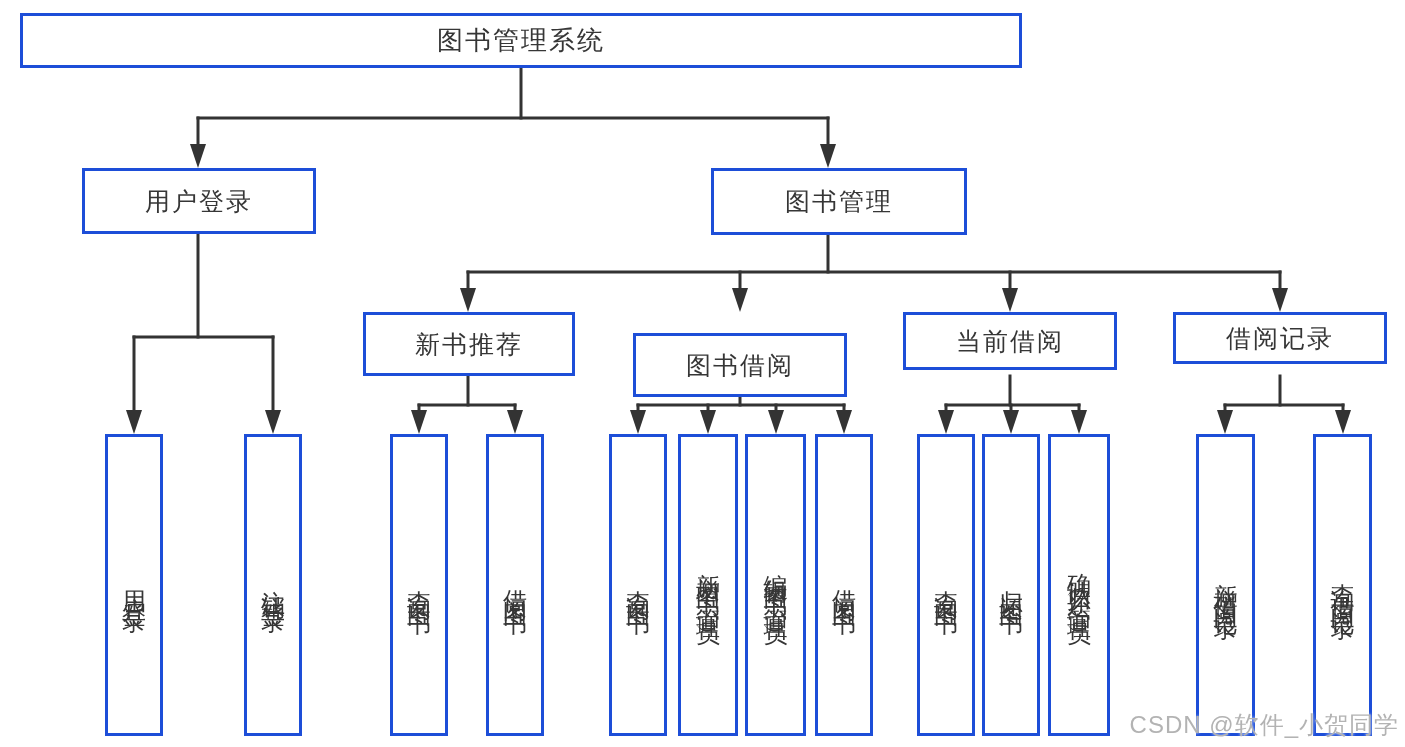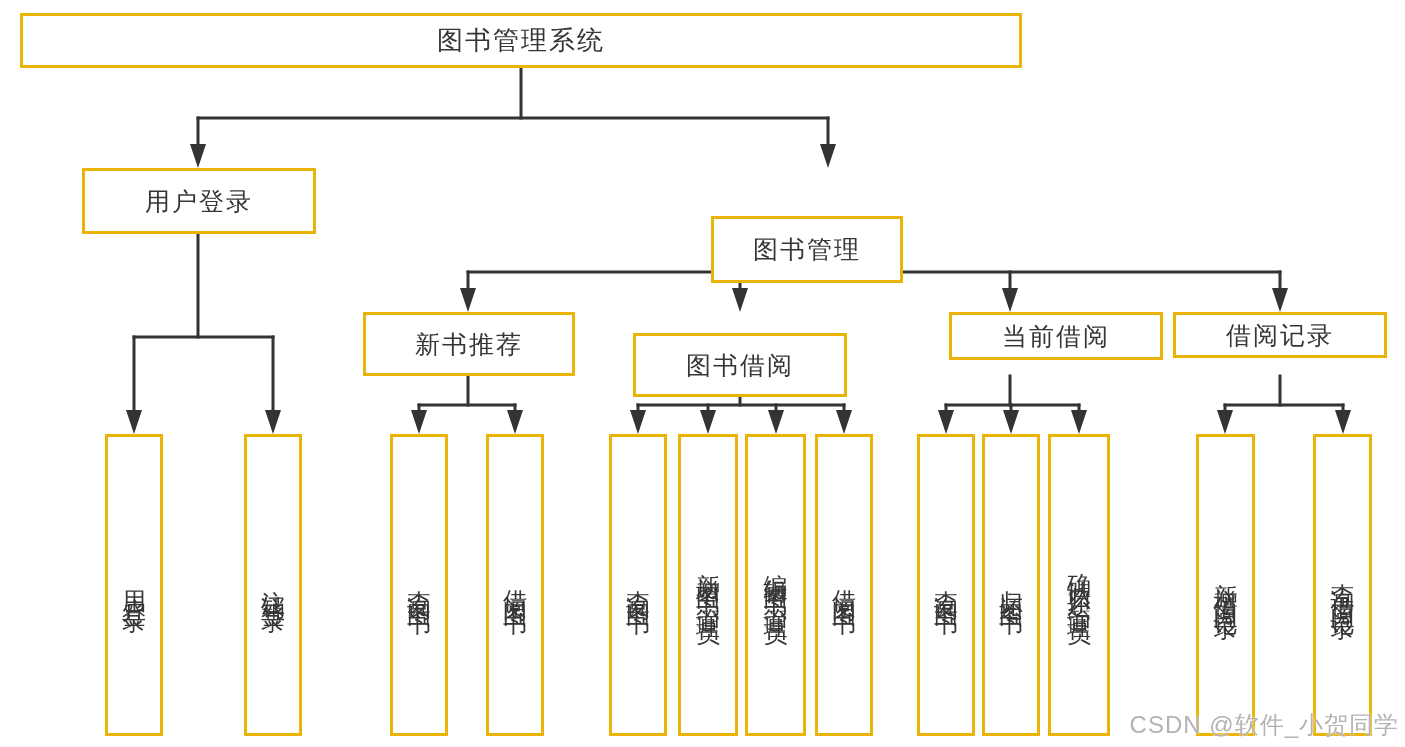--- a/index.html
+++ b/index.html
@@ -14,21 +14,21 @@
   #wires {
     position: absolute;
     left: 0; top: 0;
     width: 1405px; height: 747px;
     z-index: 1;
   }
   .box {
     position: absolute;
     box-sizing: border-box;
     background: #ffffff;
-    border: 3px solid #eab308;
+    border: 3px solid #1d4ed8;
     color: #363636;
     display: flex;
     align-items: center;
     justify-content: center;
     z-index: 2;
   }
   .hbox {
     font-size: 25px;
     letter-spacing: 2px;
     white-space: nowrap;
@@ -37,25 +37,25 @@
   .vbox {
     writing-mode: vertical-rl;
     text-orientation: mixed;
     font-size: 24px;
     letter-spacing: 7px;
     line-height: 1;
   }
   
   #n-root  { left: 20px;   top: 13px;  width: 1002px; height: 55px; }
   #n-ul    { left: 82px;   top: 168px; width: 234px;  height: 66px; }
-  #n-bm    { left: 711px;  top: 168px; width: 192px;  height: 67px; margin-top: 48px; }
+  #n-bm    { left: 711px;  top: 168px; width: 256px;  height: 67px; }
   #n-l3a   { left: 363px;  top: 312px; width: 212px;  height: 64px; }
   #n-l3b   { left: 633px;  top: 312px; width: 214px;  height: 64px; margin-top: 21px; }
-  #n-l3c   { left: 949px;  top: 312px; width: 214px;  height: 48px; }
-  #n-l3d   { left: 1173px; top: 312px; width: 214px;  height: 46px; }
+  #n-l3c   { left: 903px;  top: 312px; width: 214px;  height: 58px; }
+  #n-l3d   { left: 1173px; top: 312px; width: 214px;  height: 52px; }
   .leaf    { top: 434px; height: 302px; }
   #n-g1a { left: 105px;  width: 58px; }
   #n-g1b { left: 244px;  width: 58px; }
   #n-g2a { left: 390px;  width: 58px; }
   #n-g2b { left: 486px;  width: 58px; }
   #n-g3a { left: 609px;  width: 58px; }
   #n-g3b { left: 678px;  width: 60px; }
   #n-g3c { left: 745px;  width: 61px; }
   #n-g3d { left: 815px;  width: 58px; }
   #n-g4a { left: 917px;  width: 58px; }

